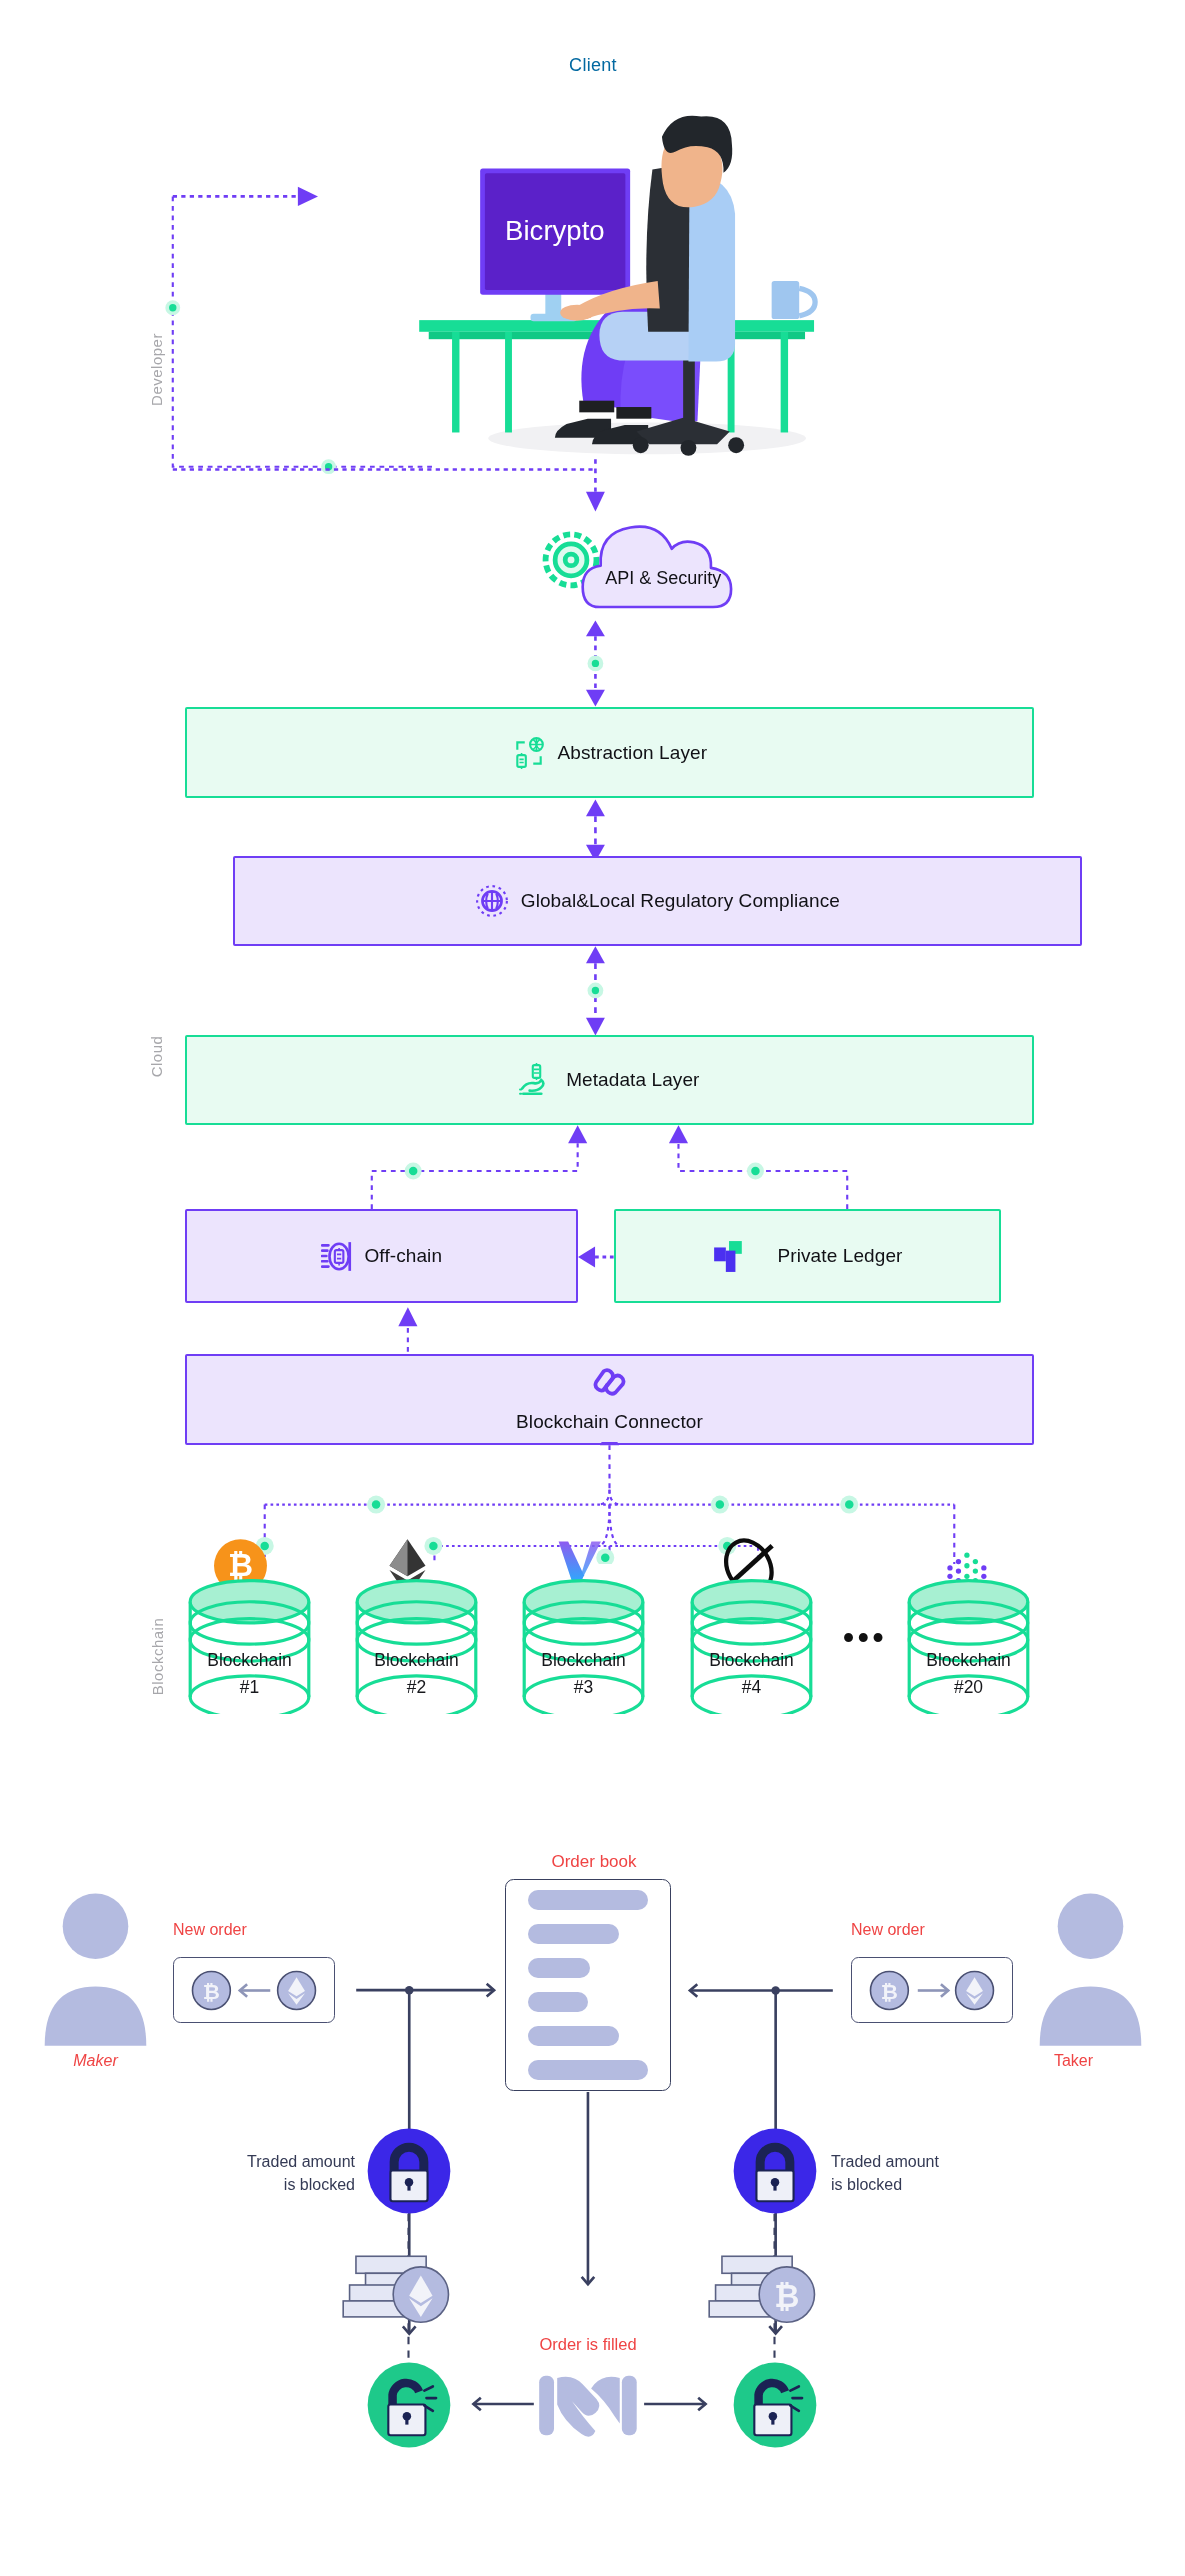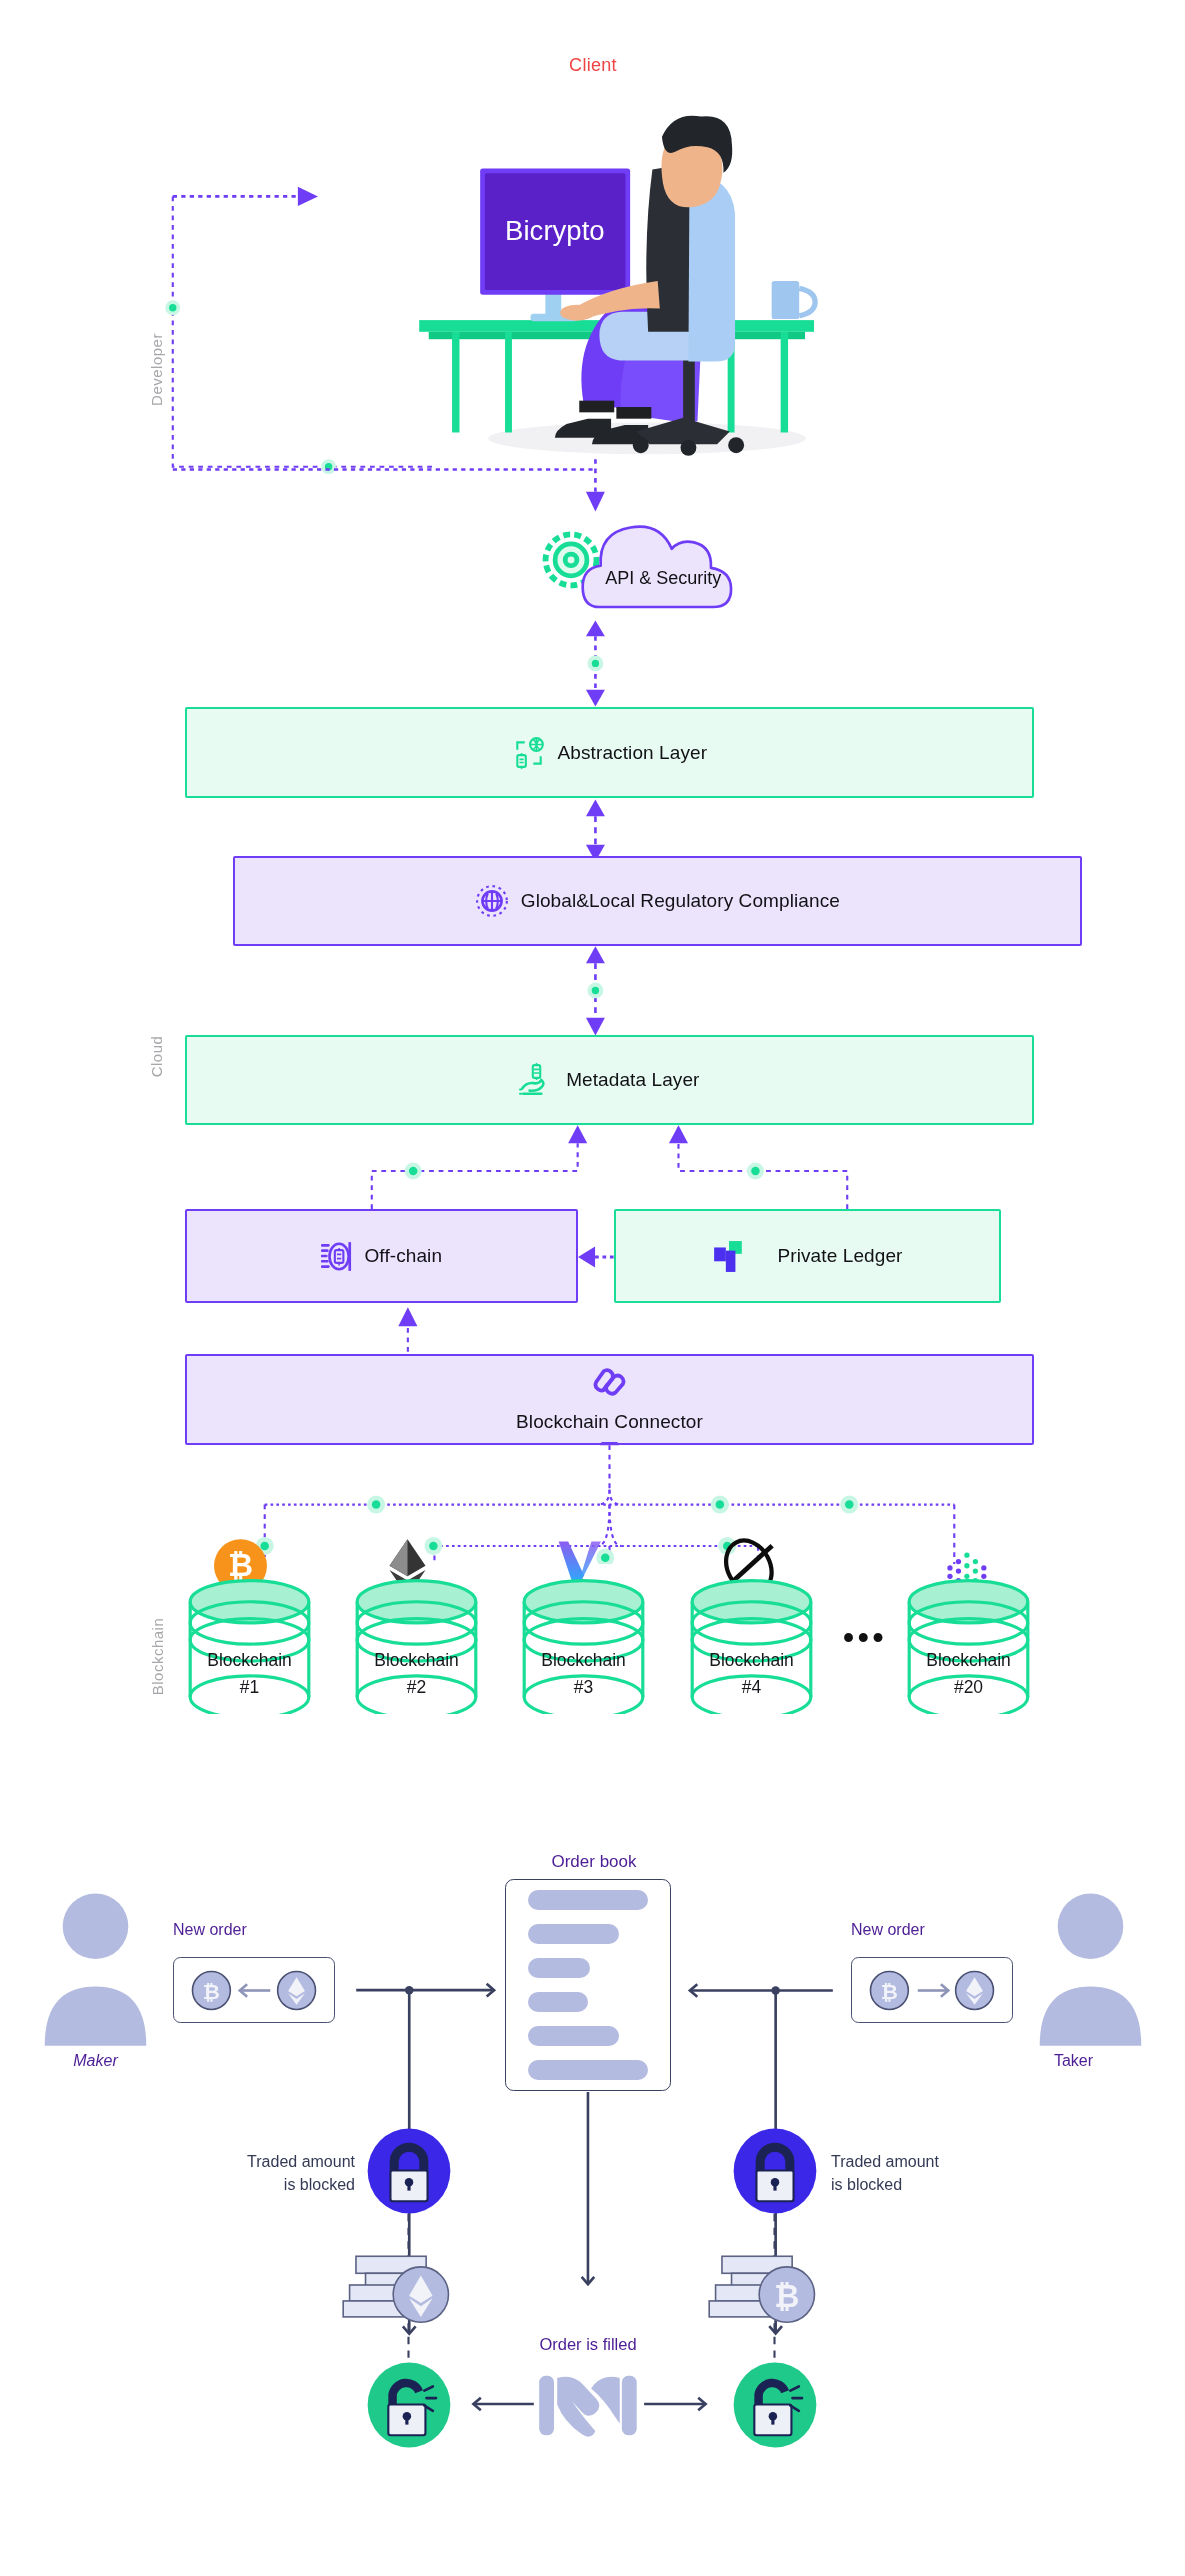--- a/index.html
+++ b/index.html
@@ -6,41 +6,41 @@
   html,body { background:#ffffff; }
   body {
     width:1186px; height:2576px; position:relative; overflow:hidden;
     font-family:"Liberation Sans", sans-serif;
     -webkit-font-smoothing:antialiased;
   }
   .abs { position:absolute; }
 
   
   .section-title{
-    color:#ef4444; font-size:18px; letter-spacing:0.3px; text-align:center;
+    color:#0369a1; font-size:18px; letter-spacing:0.3px; text-align:center;
     white-space:nowrap;
   }
   .vlabel{
     color:#a7a7ab; font-size:15px; letter-spacing:0.5px; white-space:nowrap;
     transform-origin:center center;
   }
 
   
   .layer{
     border-radius:2px; display:flex; align-items:center; justify-content:center;
     gap:11.7px;
   }
   .layer .lbl{ font-size:19px; color:#111116; white-space:nowrap; letter-spacing:0.1px;}
   .layer.green{ background:#e8fbf2; border:2.7px solid #17dd96; }
   .layer.purple{ background:#ece4fd; border:2.7px solid #6f3df5; }
   .ico{ display:flex; align-items:center; justify-content:center; }
   .dots3{ color:#111; font-size:33px; letter-spacing:3.2px; line-height:1; }
 
   
-  .small-lbl{ font-size:16px; color:#4c1d95; white-space:nowrap; }
+  .small-lbl{ font-size:16px; color:#ef4444; white-space:nowrap; }
   .small-lbl.c{ text-align:center; }
   .order-box{
     border:1.6px solid #4a5072; border-radius:7.4px; background:#fff;
     display:flex; align-items:center; justify-content:center; gap:14px;
   }
   .ob-panel{
     border:1.6px solid #39405f; border-radius:8.5px; background:#fff;
     display:flex; flex-direction:column; justify-content:center; gap:14px;
     padding:0 22px;
   }

